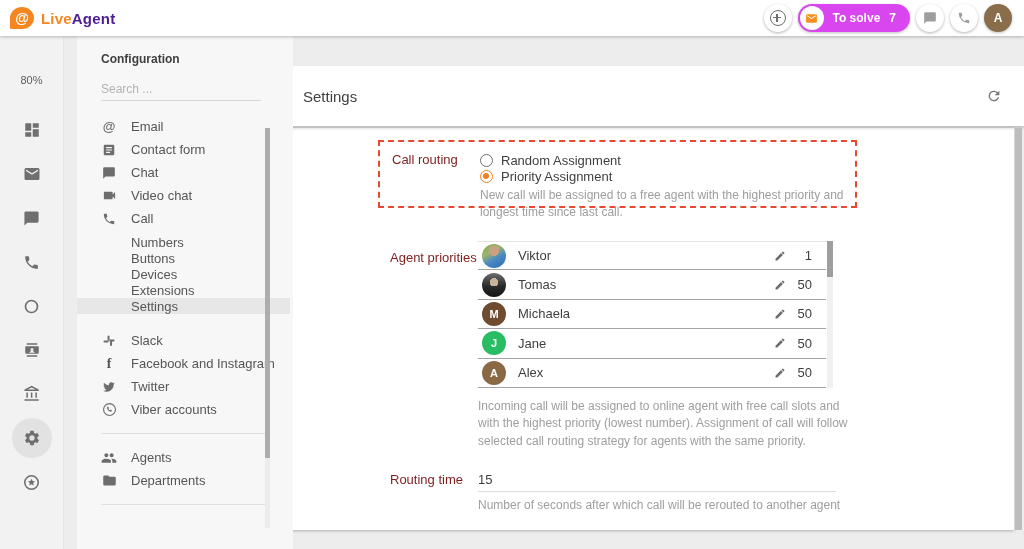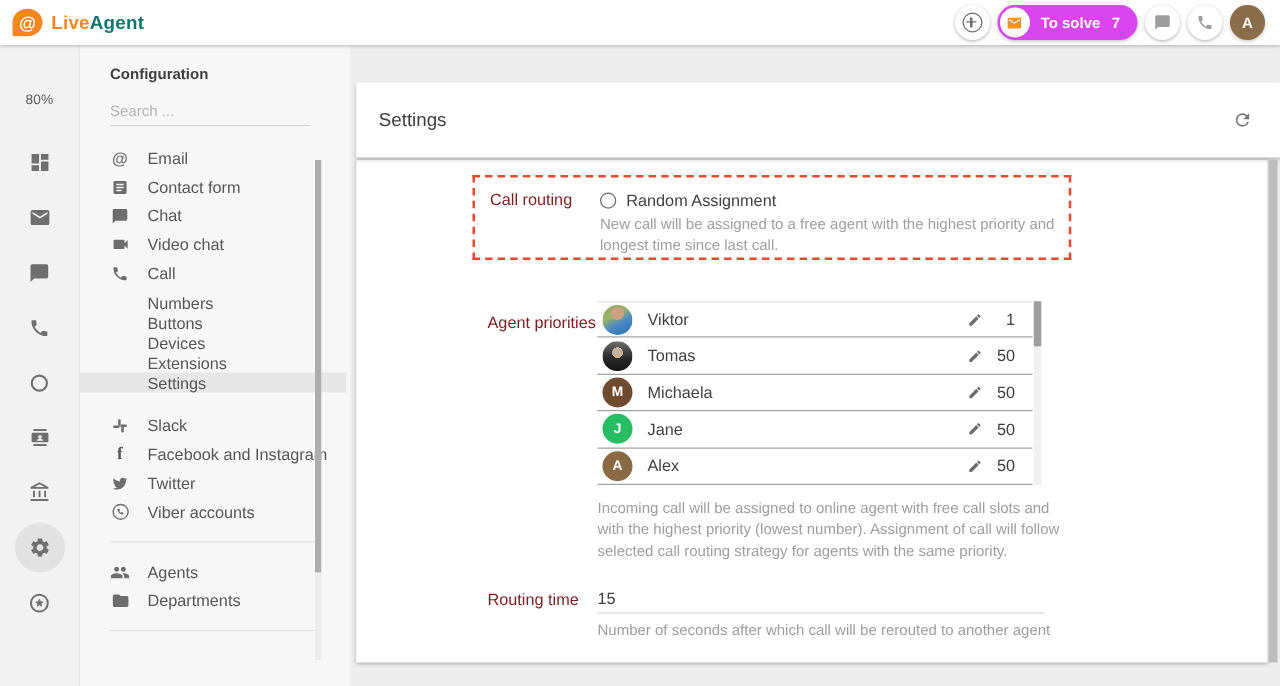--- a/index.html
+++ b/index.html
@@ -7,21 +7,21 @@
   body { font-family:"Liberation Sans","DejaVu Sans",sans-serif; background:#ededed; color:#424242; position:relative; }
 
   
   .topbar { position:absolute; top:0; left:0; width:1024px; height:36px; background:#fff;
             box-shadow:0 1px 3px rgba(0,0,0,.25); z-index:30; display:flex; align-items:center; }
   .brand { display:flex; align-items:center; gap:7px; padding-left:10px; }
   .brand-bubble { width:24px; height:22px; background:#f6861f; border-radius:50% 50% 50% 6%;
                   display:flex; align-items:center; justify-content:center; color:#fff; font-weight:bold; font-size:14px; }
   .brand-text { font-size:15px; font-weight:bold; letter-spacing:.2px; }
   .brand-live { color:#f6861f; }
-  .brand-agent { color:#0f766e; }
+  .brand-agent { color:#4c1d95; }
   .topbar-right { margin-left:auto; display:flex; align-items:center; gap:6px; padding-right:12px; }
   .circle-btn { width:28px; height:28px; border-radius:50%; background:#fff; box-shadow:0 1px 3px rgba(0,0,0,.3);
                 display:flex; align-items:center; justify-content:center; cursor:pointer; }
   .plus-glyph { width:16px; height:16px; border:1.4px solid #6e6e6e; border-radius:50%; position:relative; }
   .plus-glyph:before, .plus-glyph:after { content:""; position:absolute; background:#6e6e6e; }
   .plus-glyph:before { width:8px; height:1.4px; left:2.6px; top:5.9px; }
   .plus-glyph:after { width:1.4px; height:8px; left:5.9px; top:2.6px; }
   .tosolve-pill { height:28px; background:#d946ef; border-radius:14px; display:flex; align-items:center;
                   padding:2px 14px 2px 2px; gap:9px; cursor:pointer; box-shadow:0 1px 3px rgba(0,0,0,.25); }
   .pill-env { width:24px; height:24px; background:#fff; border-radius:50%; display:flex; align-items:center; justify-content:center; }
@@ -34,21 +34,21 @@
   .rail { position:absolute; top:36px; left:0; width:64px; height:513px; background:#f2f2f2;
           border-right:1px solid #e6e6e6; display:flex; flex-direction:column; align-items:center; z-index:5; }
   .rail-usage { margin-top:38px; font-size:11px; color:#5f5f5f; }
   .rail-items { display:flex; flex-direction:column; align-items:center; margin-top:24px; }
   .rail-item { width:40px; height:40px; display:flex; align-items:center; justify-content:center; margin-bottom:4px;
                border-radius:50%; cursor:pointer; }
   .rail-item svg { fill:#6f6f6f; }
   .rail-item.active { background:#e2e2e2; }
 
   
-  .sidebar { position:absolute; top:36px; left:64px; width:216px; height:513px; background:#f7f7f7; z-index:4; }
+  .sidebar { position:absolute; top:36px; left:77px; width:216px; height:513px; background:#f7f7f7; z-index:4; }
   .sidebar-inner { padding:16px 0 0 24px; }
   .sb-title { font-size:12px; font-weight:bold; color:#3f3f3f; }
   .sb-search { margin-top:12px; width:160px; border:none; border-bottom:1px solid #d7d7d7; background:transparent;
                font-size:12px; color:#777; padding:4px 0; outline:none; font-family:inherit; }
   .sb-search::placeholder { color:#b3b3b3; }
   .sb-list { margin-top:14px; }
   .sb-item { display:flex; align-items:center; height:23px; gap:14px; cursor:pointer; }
   .sb-item .sb-ico { width:16px; display:flex; justify-content:center; }
   .sb-item svg { fill:#6d6d6d; }
   .sb-label { font-size:13px; color:#565656; white-space:nowrap; }
@@ -328,20 +328,24 @@
 
   <div class="dashed-box">
     <div class="routing-label-col">
       <div class="field-label">Call routing</div>
     </div>
     <div>
       <div class="radio-row">
         <span class="radio"></span>
         <span class="radio-label">Random Assignment</span>
       </div>
+      <div class="radio-row">
+        <span class="radio checked"></span>
+        <span class="radio-label">Priority Assignment</span>
+      </div>
       <div class="gray-note">New call will be assigned to a free agent with the highest priority and longest time since last call.</div>
     </div>
   </div>
 
   <div class="section-agents">
     <div class="agents-label-col">
       <div class="field-label">Agent priorities</div>
     </div>
     <div>
       <div class="agent-list">

